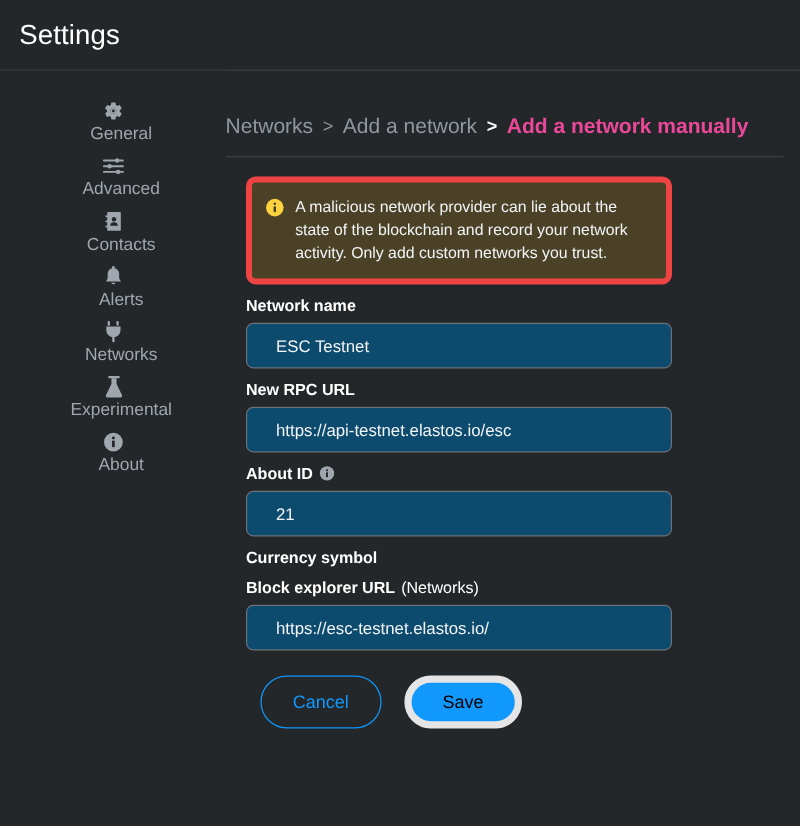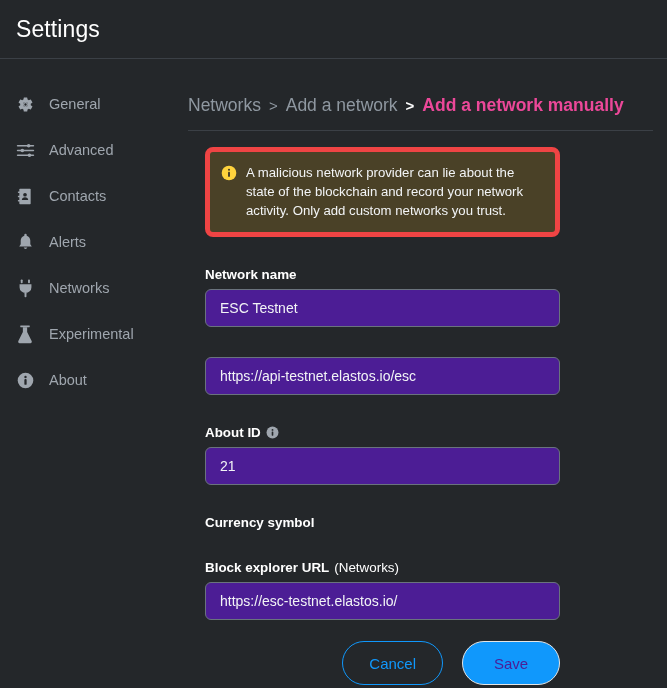--- a/index.html
+++ b/index.html
@@ -51,20 +51,21 @@
   }
   .nav-item {
     display: flex;
     align-items: center;
     height: 46px;
     padding-left: 14px;
     color: #9fa6ae;
     font-size: 14.5px;
     cursor: pointer;
     user-select: none;
+    flex-direction: column;
   }
   .nav-item .nav-ico {
     width: 22px;
     min-width: 22px;
     height: 22px;
     margin-right: 13px;
     display: flex;
     align-items: center;
     justify-content: center;
     color: #9fa6ae;
@@ -125,76 +126,75 @@
     margin-top: 2px;
   }
   .banner-text {
     color: #f2f4f6;
     font-size: 13.2px;
     line-height: 1.45;
   }
 
   
   .form { padding: 0 93px 0 17px; }
-  .field { margin-top: 30px; }
+  .field { margin-top: 10px; }
   .field-label {
     color: #ffffff;
     font-size: 13.4px;
     font-weight: 700;
     display: flex;
     align-items: center;
     gap: 5px;
     margin-bottom: 7px;
   }
   .optional {
     font-weight: 400;
     color: #ffffff;
     font-size: 13.4px;
   }
   .info-ico { width: 13px; height: 13px; display: block; }
   .text-input {
     width: 100%;
     height: 38px;
-    background: #4c1d95;
+    background: #0c4a6e;
     border: 1px solid #6a737d;
     border-radius: 6px;
     color: #f2f4f6;
     font-family: "Liberation Sans", sans-serif;
     font-size: 14px;
-    padding: 0 14px;
+    padding: 0 24px;
     outline: none;
   }
   .text-input::placeholder { color: #6a737d; }
 
   
   .actions {
     display: flex;
     gap: 19px;
     padding: 21px 0 0 12px;
-    justify-content: flex-end;
   }
   .btn {
     height: 44px;
     min-width: 100px;
     border-radius: 22px;
     font-size: 15px;
     font-weight: 400;
     font-family: "Liberation Sans", sans-serif;
     cursor: pointer;
     padding: 0 26px;
   }
   .btn-cancel {
     background: transparent;
     border: 1px solid #1098fc;
     color: #1098fc;
   }
   .btn-save {
     background: #1098fc;
-    border: 1px solid #e5e5e5;
-    color: #4c1d95;
+    border: 6px solid #e5e5e5;
+    color: #000000;
     min-width: 98px;
   }
 </style>
 </head>
 <body>
 
 <div class="app">
 
   <div class="header">
     <div class="header-title">Settings</div>
@@ -315,20 +315,23 @@
       <div class="form">
 
         <div class="field">
           <div class="field-label">
             <span>Network name</span>
           </div>
           <input class="text-input" type="text" value="ESC Testnet" style="">
         </div>
 
         <div class="field">
+          <div class="field-label">
+            <span>New RPC URL</span>
+          </div>
           <input class="text-input" type="text" value="https://api-testnet.elastos.io/esc" style="">
         </div>
 
         <div class="field">
           <div class="field-label">
             <span>About ID</span>
             <span>
               <svg class="info-ico" viewBox="0 0 24 24" fill="#9fa6ae">
                 <circle cx="12" cy="12" r="11"></circle>
                 <circle cx="12" cy="7.2" r="1.7" fill="#24272a"></circle>

